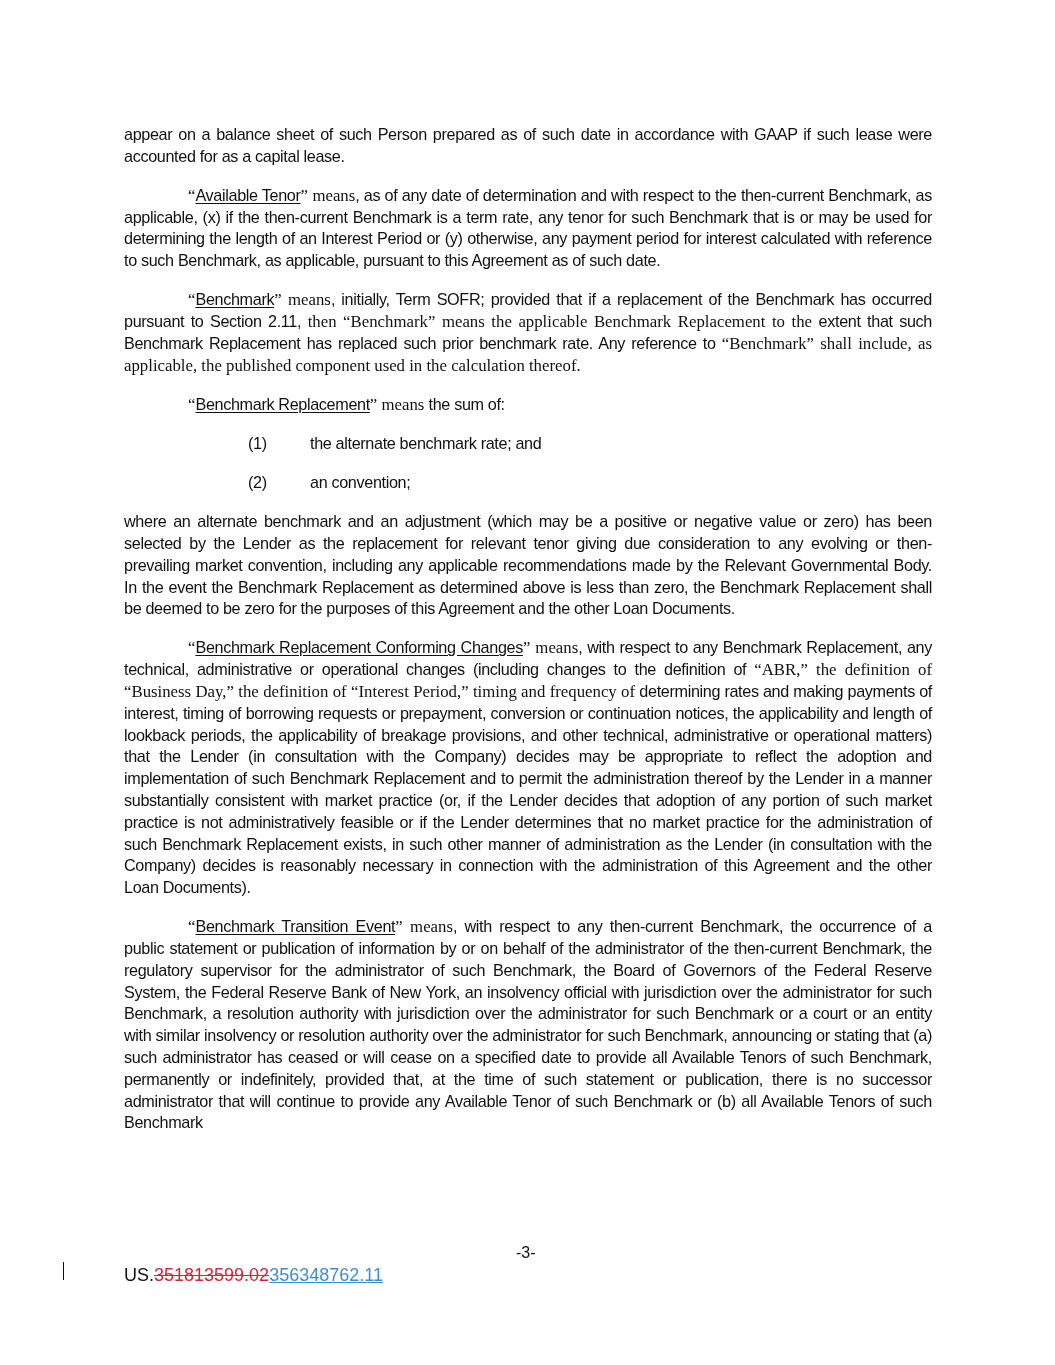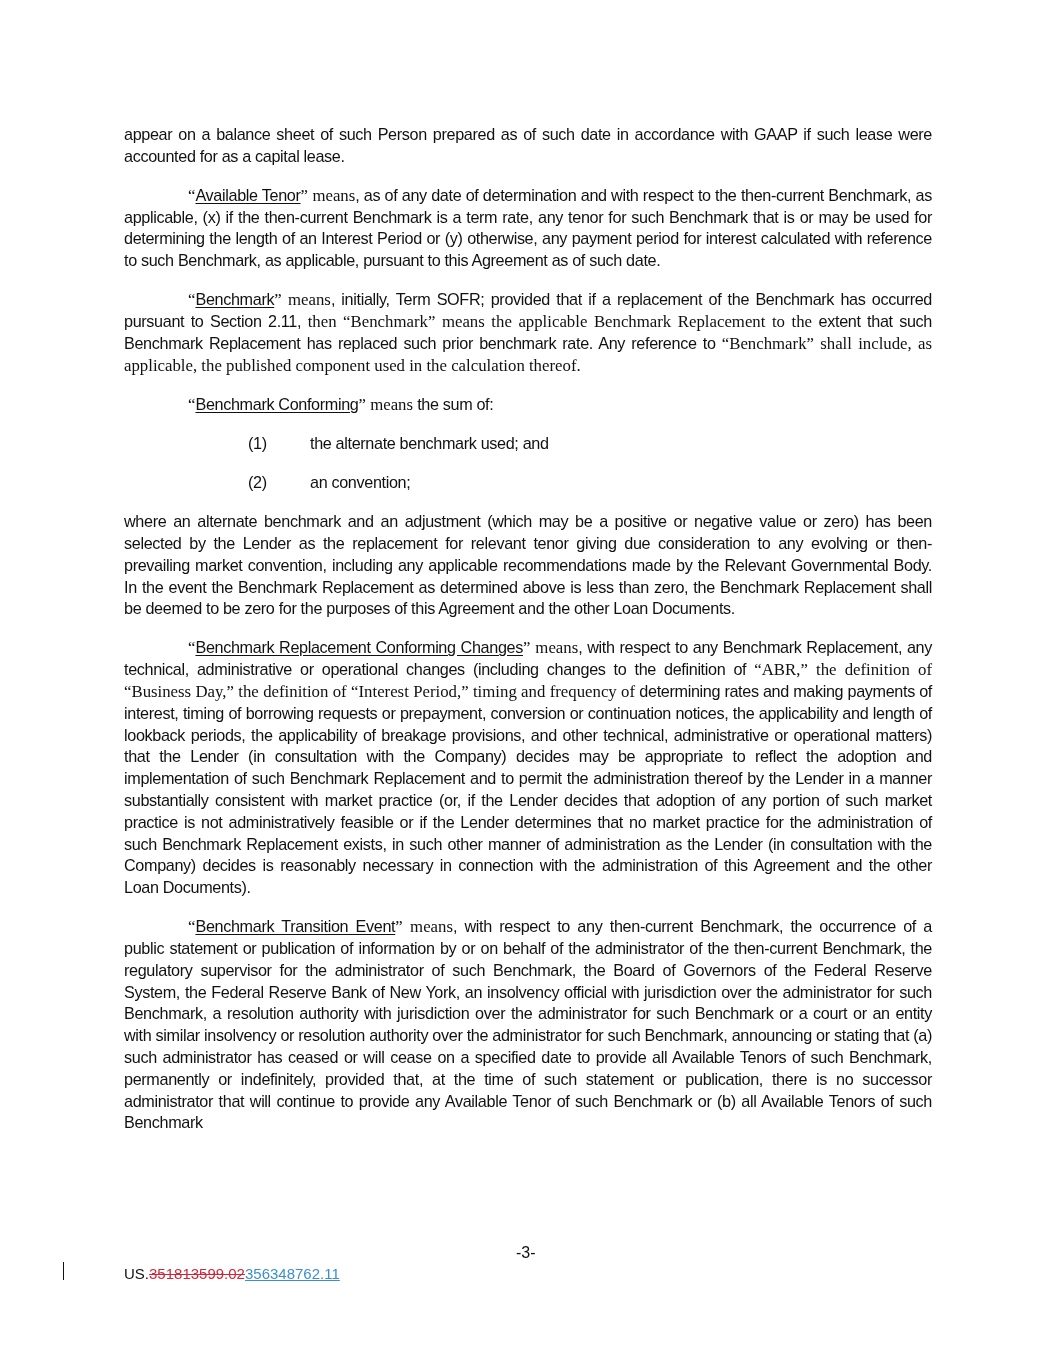--- a/index.html
+++ b/index.html
@@ -18,42 +18,42 @@
   .u { text-underline-offset: 2px; }
   .item { display: flex; margin: 0 0 17.3px 0; }
   .item .num { width: 62px; margin-left: 124px; }
   .footer-pg {
     position: absolute; left: 516px; top: 1244px;
     font-family: "Liberation Sans", sans-serif; font-size: 16px; color: #111;
   }
   .change-bar { position: absolute; left: 63px; top: 1262px; width: 1px; height: 18px; background: #111; }
   .docid {
     position: absolute; left: 124px; top: 1265px;
-    font-family: "Liberation Sans", sans-serif; font-size: 15px; color: #111;
+    font-family: "Liberation Sans", sans-serif; font-size: 18px; color: #111;
   }
   .docid .del { color: #d0263a; text-decoration: line-through; }
   .docid .ins { color: #3b8fcf; text-decoration: underline; }
 </style>
 </head>
 <body>
 
 <div class="page">
   <div class="content">
 
     <p><span>appear on a balance sheet of such Person prepared as of such date in accordance with GAAP if such lease were accounted for as a capital lease.</span></p>
 
     <p class="indent"><span class="serif">“</span><span class="term">Available Tenor</span><span class="serif"><span>”</span> <span>means</span></span><span>, as of any date of determination and with respect to the then-current Benchmark, as applicable, (x) if the then-current Benchmark is a term rate, any tenor for such Benchmark that is or may be used for determining the length of an Interest Period or (y) otherwise, any payment period for interest calculated with reference to such Benchmark, as applicable, pursuant to this Agreement as of such date.</span></p>
 
     <p class="indent"><span class="serif">“</span><span class="term">Benchmark</span><span class="serif"><span>”</span> <span>means</span></span><span>, initially, Term SOFR; </span><span class="u">provided</span><span> that if a replacement of the Benchmark has occurred pursuant to Section 2.11, </span><span class="serif">then “Benchmark” means the applicable Benchmark Replacement to the</span><span> extent that such Benchmark Replacement has replaced such prior benchmark rate.  Any reference to </span><span class="serif">“Benchmark” shall include, as applicable, the published component used in the calculation thereof.</span></p>
 
-    <p class="indent"><span class="serif">“</span><span class="term">Benchmark Conforming</span><span class="serif"><span>”</span> <span>means</span></span><span> the sum of:</span></p>
+    <p class="indent"><span class="serif">“</span><span class="term">Benchmark Replacement</span><span class="serif"><span>”</span> <span>means</span></span><span> the sum of:</span></p>
 
     <div class="item">
       <span class="num">(1)</span>
-      <span>the alternate benchmark used; and</span>
+      <span>the alternate benchmark rate; and</span>
     </div>
     <div class="item">
       <span class="num">(2)</span>
       <span>an convention;</span>
     </div>
 
     <p><span>where an alternate benchmark and an adjustment (which may be a positive or negative value or zero) has been selected by the Lender as the replacement for relevant tenor giving due consideration to any evolving or then-prevailing market convention, including any applicable recommendations made by the Relevant Governmental Body.  In the event the Benchmark Replacement as determined above is less than zero, the Benchmark Replacement shall be deemed to be zero for the purposes of this Agreement and the other Loan Documents.</span></p>
 
     <p class="indent"><span class="serif">“</span><span class="term">Benchmark Replacement Conforming Changes</span><span class="serif"><span>”</span> <span>means</span></span><span>, with respect to any Benchmark Replacement, any technical, administrative or operational changes (including changes to the definition of </span><span class="serif">“ABR,” the definition of “Business Day,” the definition of “Interest Period,” timing and frequency of</span><span> determining rates and making payments of interest, timing of borrowing requests or prepayment, conversion or continuation notices, the applicability and length of lookback periods, the applicability of breakage provisions, and other technical, administrative or operational matters) that the Lender (in consultation with the Company) decides may be appropriate to reflect the adoption and implementation of such Benchmark Replacement and to permit the administration thereof by the Lender in a manner substantially consistent with market practice (or, if the Lender decides that adoption of any portion of such market practice is not administratively feasible or if the Lender determines that no market practice for the administration of such Benchmark Replacement exists, in such other manner of administration as the Lender (in consultation with the Company) decides is reasonably necessary in connection with the administration of this Agreement and the other Loan Documents).</span></p>
 

